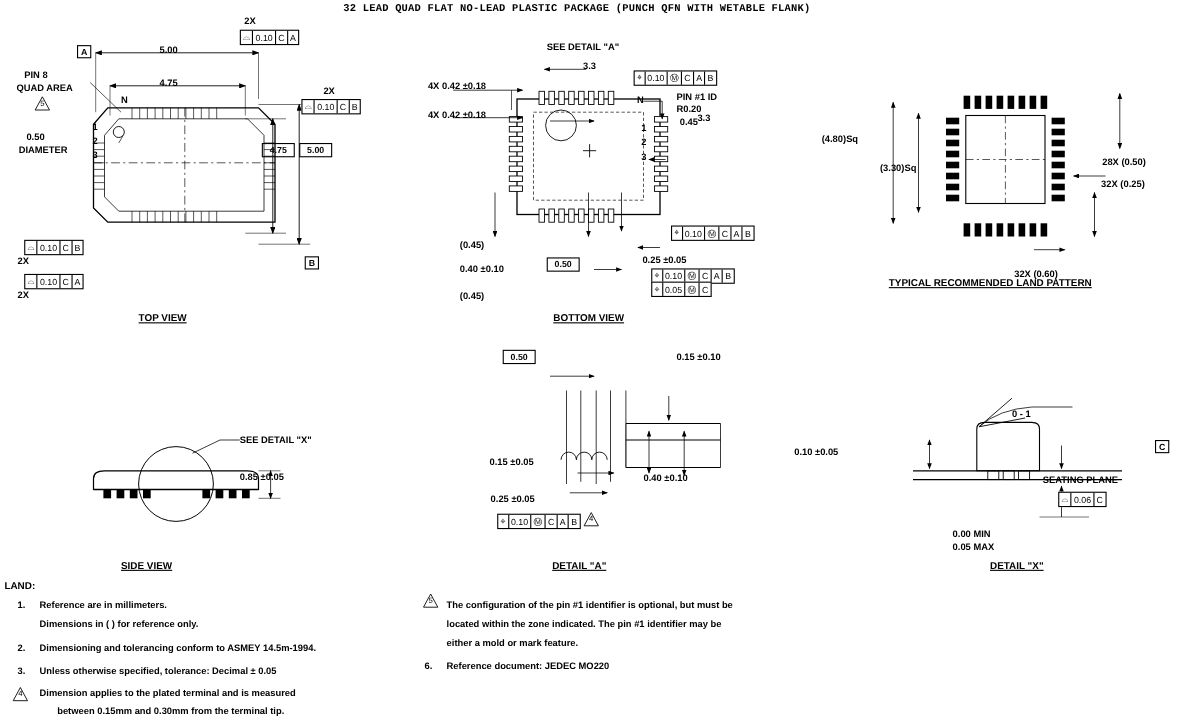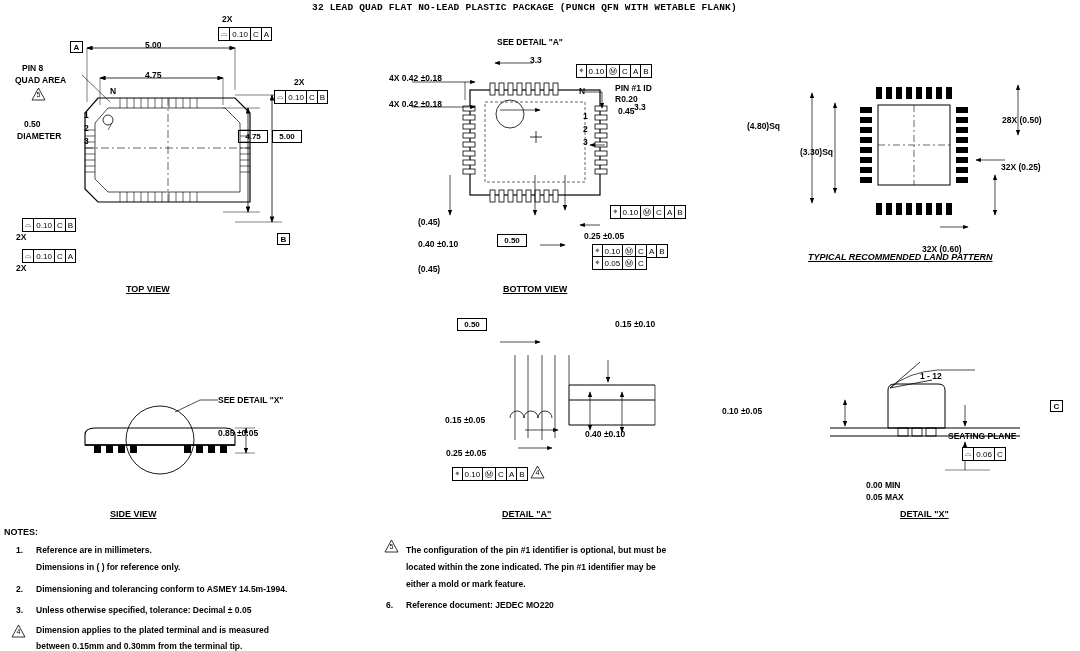--- a/index.html
+++ b/index.html
@@ -329,24 +329,24 @@
 
     <line x1="45" y1="28" x2="45" y2="118" stroke="#000" stroke-width="0.7" marker-start="url(#arl)" marker-end="url(#ar)"></line>
     <line x1="22" y1="18" x2="22" y2="128" stroke="#000" stroke-width="0.7" marker-start="url(#arl)" marker-end="url(#ar)"></line>
     <line x1="228" y1="10" x2="228" y2="60" stroke="#000" stroke-width="0.7" marker-start="url(#arl)" marker-end="url(#ar)"></line>
     <line x1="205" y1="100" x2="205" y2="140" stroke="#000" stroke-width="0.7" marker-start="url(#arl)" marker-end="url(#ar)"></line>
     <line x1="186" y1="85" x2="215" y2="85" stroke="#000" stroke-width="0.7" marker-start="url(#arl)"></line>
     <line x1="150" y1="152" x2="178" y2="152" stroke="#000" stroke-width="0.7" marker-end="url(#ar)"></line>
   </svg>
   <div class="t tb" style="left:747px;top:122px;">(4.80)Sq</div>
   <div class="t tb" style="left:800px;top:148px;">(3.30)Sq</div>
-  <div class="t tb" style="left:1002px;top:116px;text-align:center;">28X (0.50)</div>
+  <div class="t tb" style="left:1002px;top:143px;text-align:center;">28X (0.50)</div>
   <div class="t tb" style="left:1001px;top:163px;">32X (0.25)</div>
   <div class="t tb" style="left:922px;top:245px;">32X (0.60)</div>
-  <div class="t ul" style="left:808px;top:252px;font-style:italic;">TYPICAL RECOMMENDED LAND PATTERN</div>
+  <div class="t ul" style="left:808px;top:252px;">TYPICAL RECOMMENDED LAND PATTERN</div>
 </div>
 
 <div>
   <svg style="left:50px;top:390px;" width="230" height="110">
     <circle cx="110" cy="50" r="34" fill="none" stroke="#000" stroke-width="0.9"></circle>
     <path d="M35 55 L35 45 Q35 38 45 38 L175 38 Q185 38 185 45 L185 55 Z" fill="none" stroke="#000" stroke-width="1.1"></path>
     <line x1="35" y1="55" x2="185" y2="55" stroke="#000" stroke-width="1.4"></line>
     <g fill="#000">
       <rect x="44" y="55" width="7" height="8"></rect>
         <rect x="56" y="55" width="7" height="8"></rect>
@@ -426,55 +426,55 @@
     <g fill="none" stroke="#000" stroke-width="0.8">
       <rect x="108" y="78" width="10" height="8"></rect>
         <rect x="122" y="78" width="10" height="8"></rect>
       <rect x="136" y="78" width="10" height="8"></rect>
     </g>
     <line x1="55" y1="50" x2="55" y2="76" stroke="#000" stroke-width="0.7" marker-start="url(#arl)" marker-end="url(#ar)"></line>
     <line x1="175" y1="55" x2="175" y2="76" stroke="#000" stroke-width="0.7" marker-end="url(#ar)"></line>
     <line x1="175" y1="92" x2="175" y2="120" stroke="#000" stroke-width="0.7" marker-start="url(#arl)"></line>
     <line x1="155" y1="120" x2="200" y2="120" stroke="#000" stroke-width="0.5"></line>
   </svg>
-  <div class="t tb" style="left:920px;top:372px;">1 - 12</div>
+  <div class="t tb" style="left:920px;top:372px;">0 - 1</div>
   <div class="t tb" style="left:722px;top:407px;">0.10 ±0.05</div>
   <div class="t tb" style="left:948px;top:432px;">SEATING PLANE</div>
   <div class="box" style="left:1050px;top:400px;width:13px;height:12px;text-align:center;font-size:8px;font-weight:bold;line-height:11px;">C</div>
   <div class="fcf" style="left:962px;top:447px;">
     <div>⌓</div>
     <div>0.06</div>
     <div>C</div>
   </div>
   <div class="t tb" style="left:866px;top:481px;">0.00 MIN</div>
   <div class="t tb" style="left:866px;top:493px;">0.05 MAX</div>
   <div class="t ul" style="left:900px;top:509px;">DETAIL "X"</div>
 </div>
 
-<div class="t tb" style="left:4px;top:527px;font-size:9px;">NOTES:</div>
+<div class="t tb" style="left:4px;top:527px;font-size:9px;">LAND:</div>
 
 <div>
   <div class="t tb" style="left:16px;top:546px;">1.</div>
   <div class="t tb" style="left:36px;top:546px;">Reference are in millimeters.</div>
   <div class="t tb" style="left:36px;top:563px;">Dimensions in (  ) for reference only.</div>
 
   <div class="t tb" style="left:16px;top:585px;">2.</div>
   <div class="t tb" style="left:36px;top:585px;">Dimensioning and tolerancing conform to ASMEY 14.5m-1994.</div>
 
   <div class="t tb" style="left:16px;top:606px;">3.</div>
   <div class="t tb" style="left:36px;top:606px;">Unless otherwise specified, tolerance: Decimal ± 0.05</div>
 
   <div class="triwrap" style="left:12px;top:625px;">
     <svg width="13" height="12">
         <polygon points="6.5,0 13,12 0,12" fill="#fff" stroke="#000" stroke-width="0.8"></polygon>
       </svg>
     <span>4</span>
   </div>
   <div class="t tb" style="left:36px;top:626px;">Dimension applies to the plated terminal and is measured</div>
-  <div class="t tb" style="left:36px;top:642px;">between 0.15mm and 0.30mm from the terminal tip.</div>
+  <div class="t tb" style="left:52px;top:642px;">between 0.15mm and 0.30mm from the terminal tip.</div>
 
   <div class="triwrap" style="left:385px;top:540px;">
     <svg width="13" height="12">
         <polygon points="6.5,0 13,12 0,12" fill="#fff" stroke="#000" stroke-width="0.8"></polygon>
       </svg>
     <span>5</span>
   </div>
   <div class="t tb" style="left:406px;top:546px;">The configuration of the pin #1 identifier is optional, but must be</div>
   <div class="t tb" style="left:406px;top:563px;">located within the zone indicated. The pin #1 identifier may be</div>
   <div class="t tb" style="left:406px;top:580px;">either a mold or mark feature.</div>

